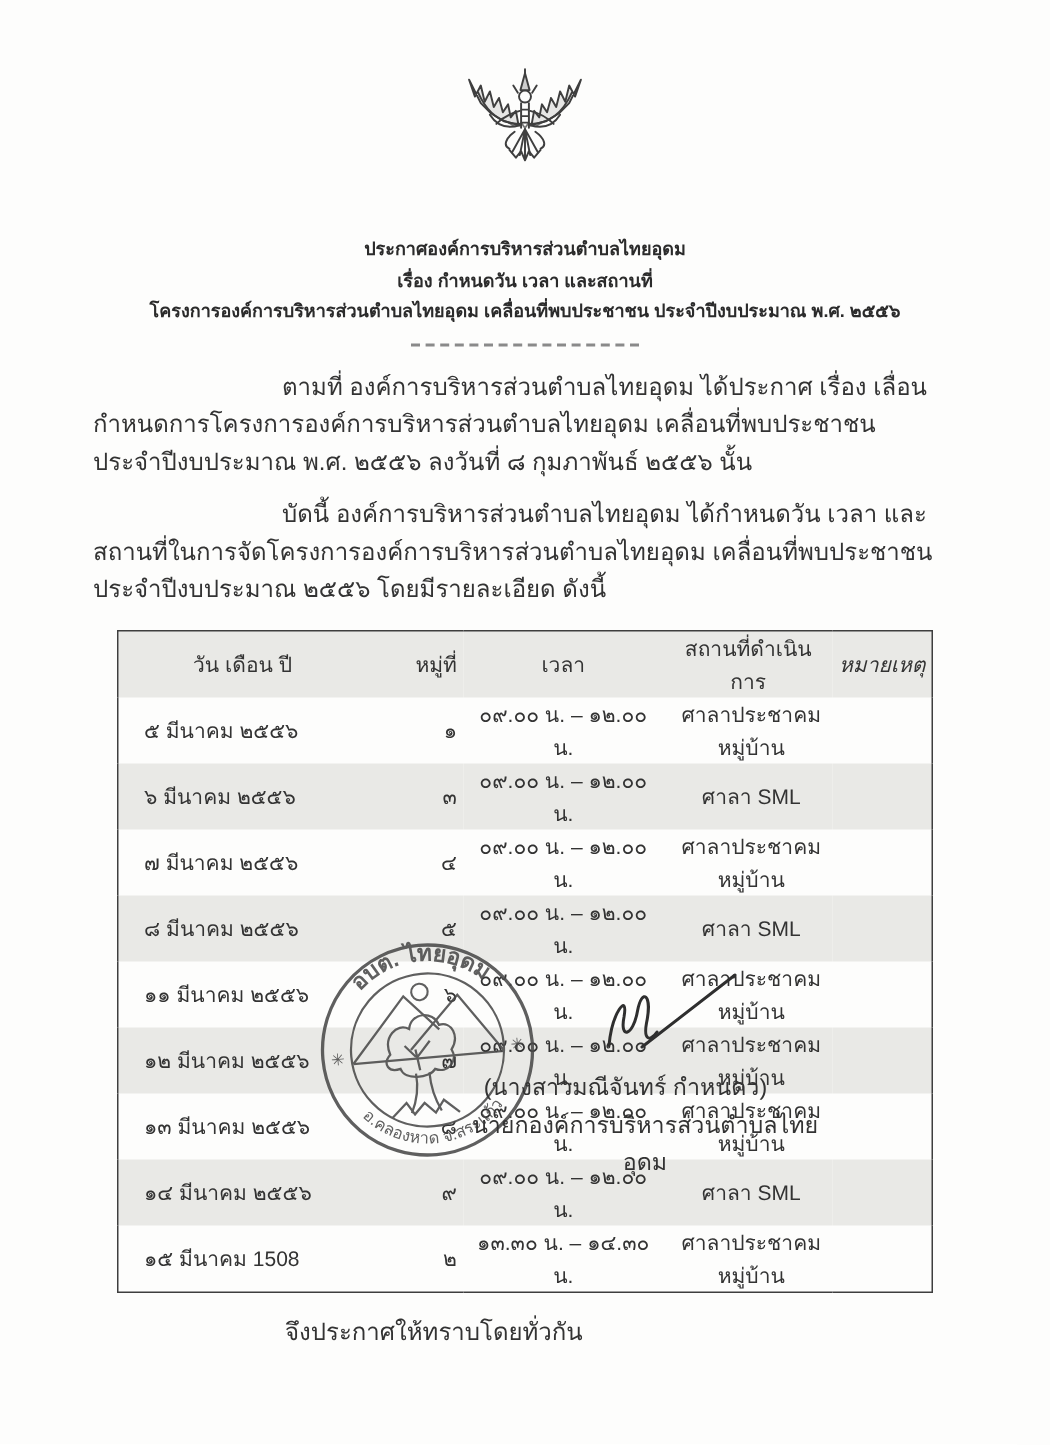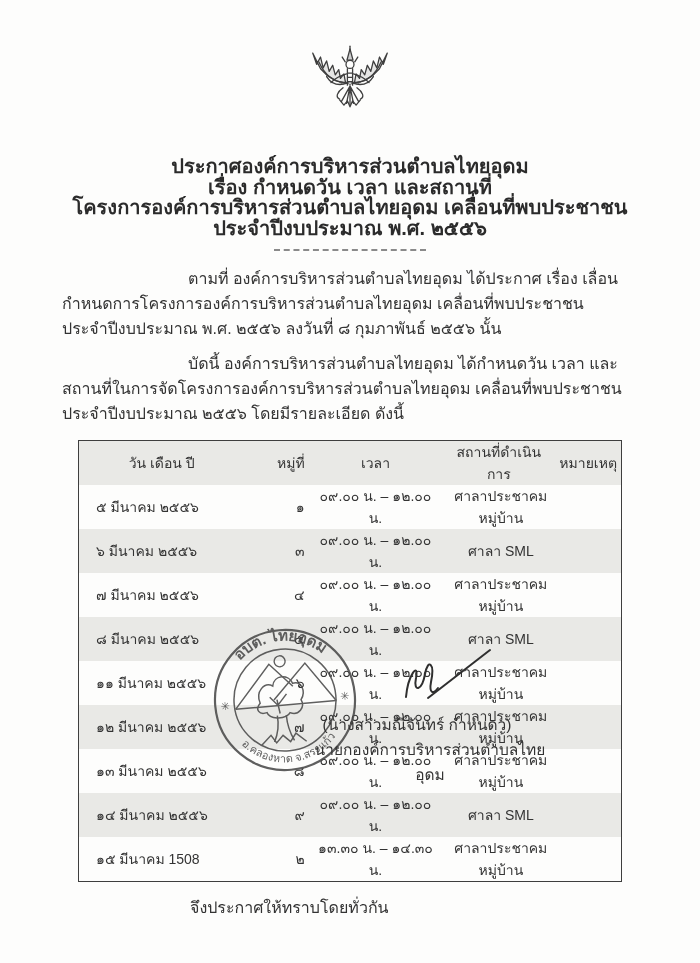--- a/index.html
+++ b/index.html
@@ -6,40 +6,40 @@
   .page{
     position:relative;
     width:700px;height:963px;
     background:#fdfdfc;
     font-family:"Liberation Sans","DejaVu Sans",sans-serif;
     color:#2e2e2e;
     overflow:hidden;
   }
   .content{padding:40px 62px 0 62px;}
   .emblem-wrap{text-align:center;height:108px;}
-  .titles{margin-top:8px;text-align:center;font-weight:bold;font-size:20px;line-height:20.5px;color:#2b2b2b;}
+  .titles{margin-top:8px;text-align:center;font-weight:bold;font-size:12px;line-height:20.5px;color:#2b2b2b;}
   .divider{width:152px;margin:11px auto 0 auto;border-top:2px dashed #8a8a8a;height:0;}
   .para{margin:15px 16px 0 0;font-size:16px;line-height:25px;text-indent:126px;color:#333;}
   .para+.para{margin-top:10px;}
   table.sched{
     border-collapse:collapse;
     width:544px;
     margin:14px 0 0 16px;
     border:1.6px solid #3e3e3e;
     font-size:14px;color:#333;
   }
   table.sched th, table.sched td{height:23px;padding:0 4px;font-weight:normal;vertical-align:middle;}
   table.sched thead tr{background:#e9e9e6;}
   table.sched tbody tr:nth-child(even){background:#e9e9e6;}
   th{text-align:center;}
   .c-date{width:31%;text-align:left;padding-left:17px !important;}
   .c-moo{width:12%;text-align:right;}
   .c-time{width:25%;text-align:center;}
   .c-place{width:21%;text-align:center;padding-left:8px !important;}
-  .c-note{width:11%;}
+  .c-note{width:11%;font-style:italic;}
   th.c-date{text-align:center;padding-left:4px !important;}
   th.c-place{text-align:center;padding-left:4px !important;}
   .closing{margin:13px 0 0 128px;font-size:16px;color:#333;}
   .abs{position:absolute;}
   .seal-svg{left:210px;top:625px;width:150px;height:150px;opacity:.88;transform:rotate(-5deg);}
   .sig-svg{left:398px;top:643px;width:100px;height:78px;}
   .signer-name{left:317px;top:712px;width:200px;text-align:center;font-size:15.5px;color:#333;}
   .signer-pos{left:300px;top:737px;width:260px;text-align:center;font-size:15.5px;color:#333;}
 </style>
 </head>

